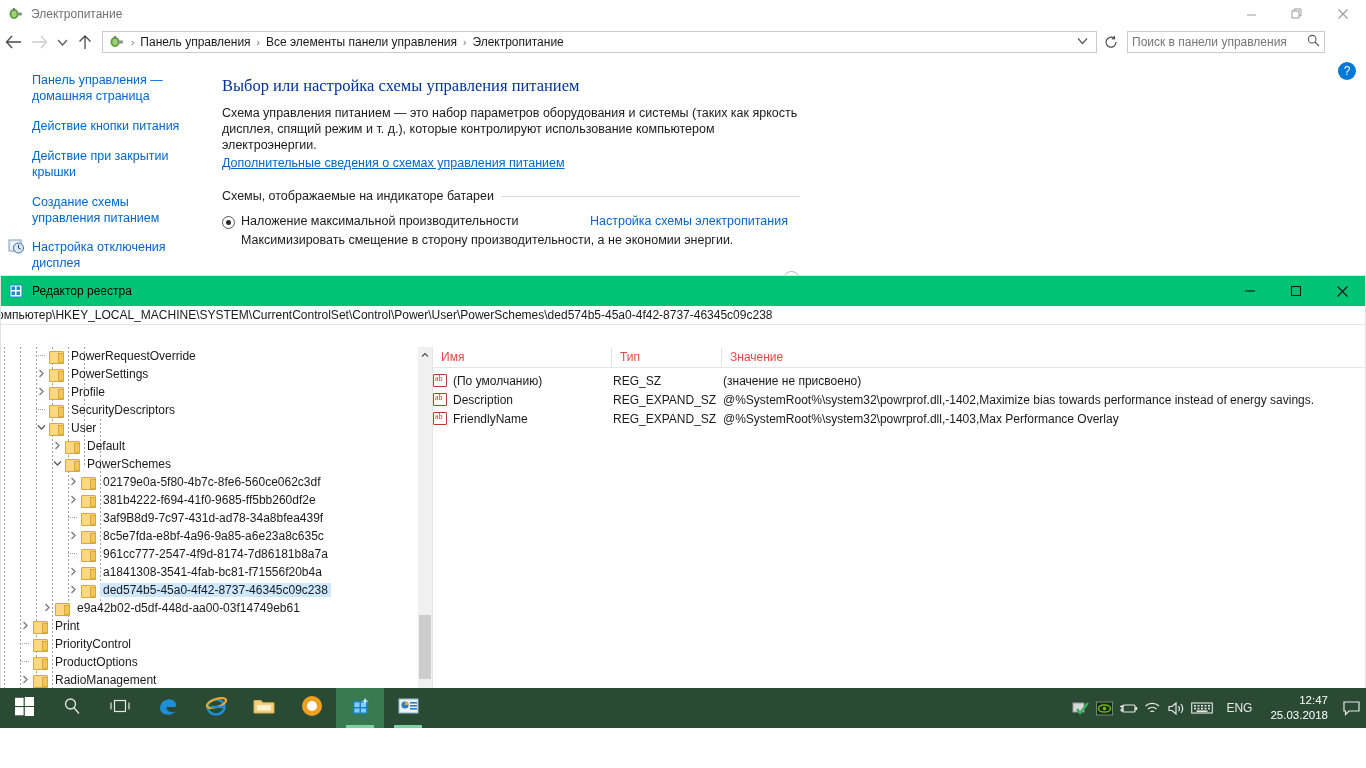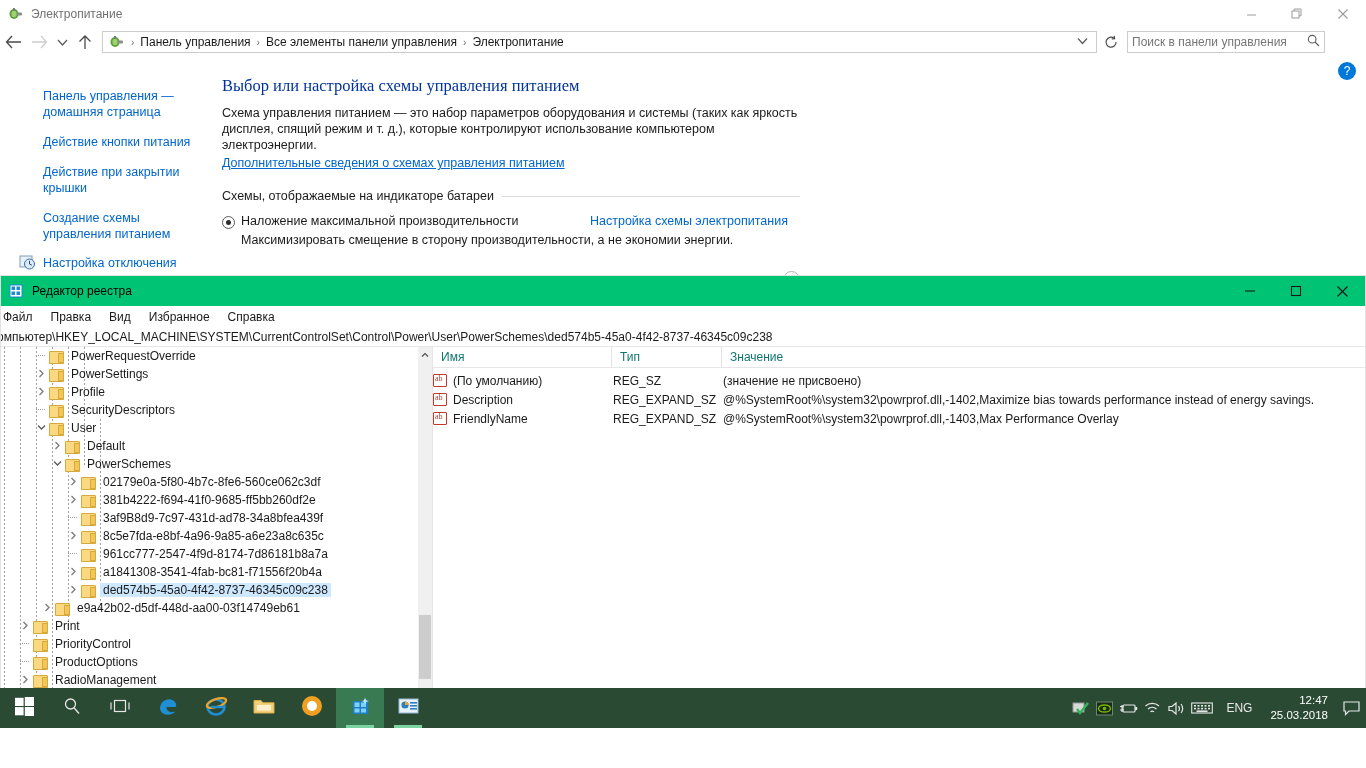--- a/index.html
+++ b/index.html
@@ -73,21 +73,21 @@
   .cp-search .mag { color: #5a5a5a; font-size: 12px; }
 
   .cp-body { position: absolute; left: 0; top: 56px; width: 1366px; height: 672px; background:#fff; }
   .cp-help {
     position: absolute; right: 10px; top: 6px; width: 18px; height: 18px;
     border-radius: 50%; background: #0078d7; color: #fff; font-size: 12px;
     display:flex; align-items:center; justify-content:center;
   }
 
   
-  .cp-side { position: absolute; left: 0; top: 16px; width: 215px; margin-left: 11px; }
+  .cp-side { position: absolute; left: 0; top: 0; width: 215px; }
   .side-link {
     color: #0066cc; font-size: 12.5px; line-height: 16px;
     padding: 2px 0 2px 0; margin-left: 32px; max-width: 165px; cursor: pointer;
   }
   .side-link.home { margin-top: 14px; margin-bottom: 10px; }
   .side-row { display: flex; align-items: flex-start; margin-top: 9px; }
   .side-row .ic { width: 17px; height: 17px; margin-left: 8px; margin-top: 1px; flex: 0 0 auto; position: relative;}
   .side-row .side-link { margin-left: 7px; margin-top: 0; }
 
   
@@ -191,21 +191,21 @@
     position: absolute; left:0; width: 14px; height: 16px; display:flex;
     align-items:center; justify-content:center; color:#606060; font-size: 8px;
   }
   .vscroll .arrow-up { top: 0; }
   .vscroll .arrow-dn { bottom: 0; }
   .vscroll .thumb { position: absolute; left: 1px; width: 12px; background: #cdcdcd; }
 
   .re-list { flex: 1; position: relative; background: #fff; }
   .lst-head { height: 21px; display: flex; border-bottom: 1px solid #e6e6e6; }
   .lst-head .col {
-    font-size: 12px; color: #0f766e; padding: 3px 0 0 8px; position: relative;
+    font-size: 12px; color: #ef4444; padding: 3px 0 0 8px; position: relative;
   }
   .lst-head .col + .col { border-left: 1px solid #e3e3e3; }
   .lst-row { height: 19px; display:flex; align-items:center; font-size: 12px; color:#1a1a1a; }
   .lst-row .c-name { width: 180px; display:flex; align-items:center; padding-left:0; }
   .lst-row .c-type { width: 110px; }
   .lst-row .c-val { flex:1; white-space: nowrap; overflow: hidden; }
   .ab-icon {
     width: 14px; height: 13px; margin-right: 6px; flex:0 0 auto; position: relative;
     border: 1px solid #c0392b; background: #ffffff; border-radius: 1px;
   }
@@ -423,27 +423,20 @@
         </div>
         <div class="re-winbtn">
           <svg width="13" height="13" viewBox="0 0 13 13">
             <line x1="1.5" y1="1.5" x2="11.5" y2="11.5" stroke="#1a1a1a" stroke-width="1.2"></line>
             <line x1="11.5" y1="1.5" x2="1.5" y2="11.5" stroke="#1a1a1a" stroke-width="1.2"></line>
           </svg>
         </div>
       </div>
     </div>
 
-    <div class="re-menubar">
-      <span class="re-menu first">Файл</span>
-      <span class="re-menu">Правка</span>
-      <span class="re-menu">Вид</span>
-      <span class="re-menu">Избранное</span>
-      <span class="re-menu">Справка</span>
-    </div>
 
     <div class="re-addr">
       <span>омпьютер\HKEY_LOCAL_MACHINE\SYSTEM\CurrentControlSet\Control\Power\User\PowerSchemes\ded574b5-45a0-4f42-8737-46345c09c238</span>
     </div>
 
     <div class="re-panes">
 
       <div class="re-tree">
         <div class="treeline" style="left:3px;"></div>
         <div class="treeline" style="left:19px;"></div>

